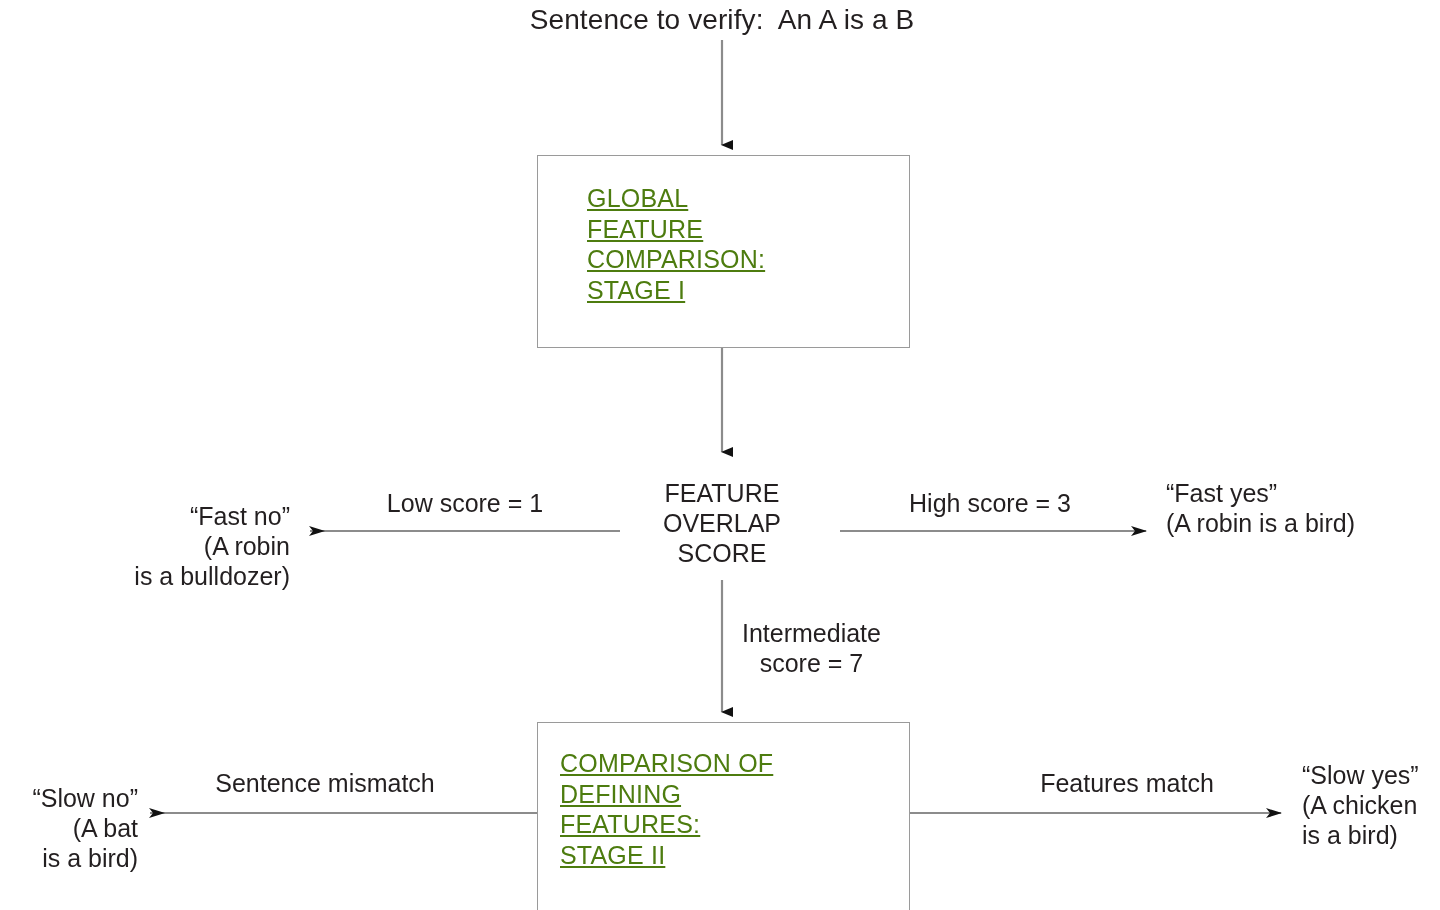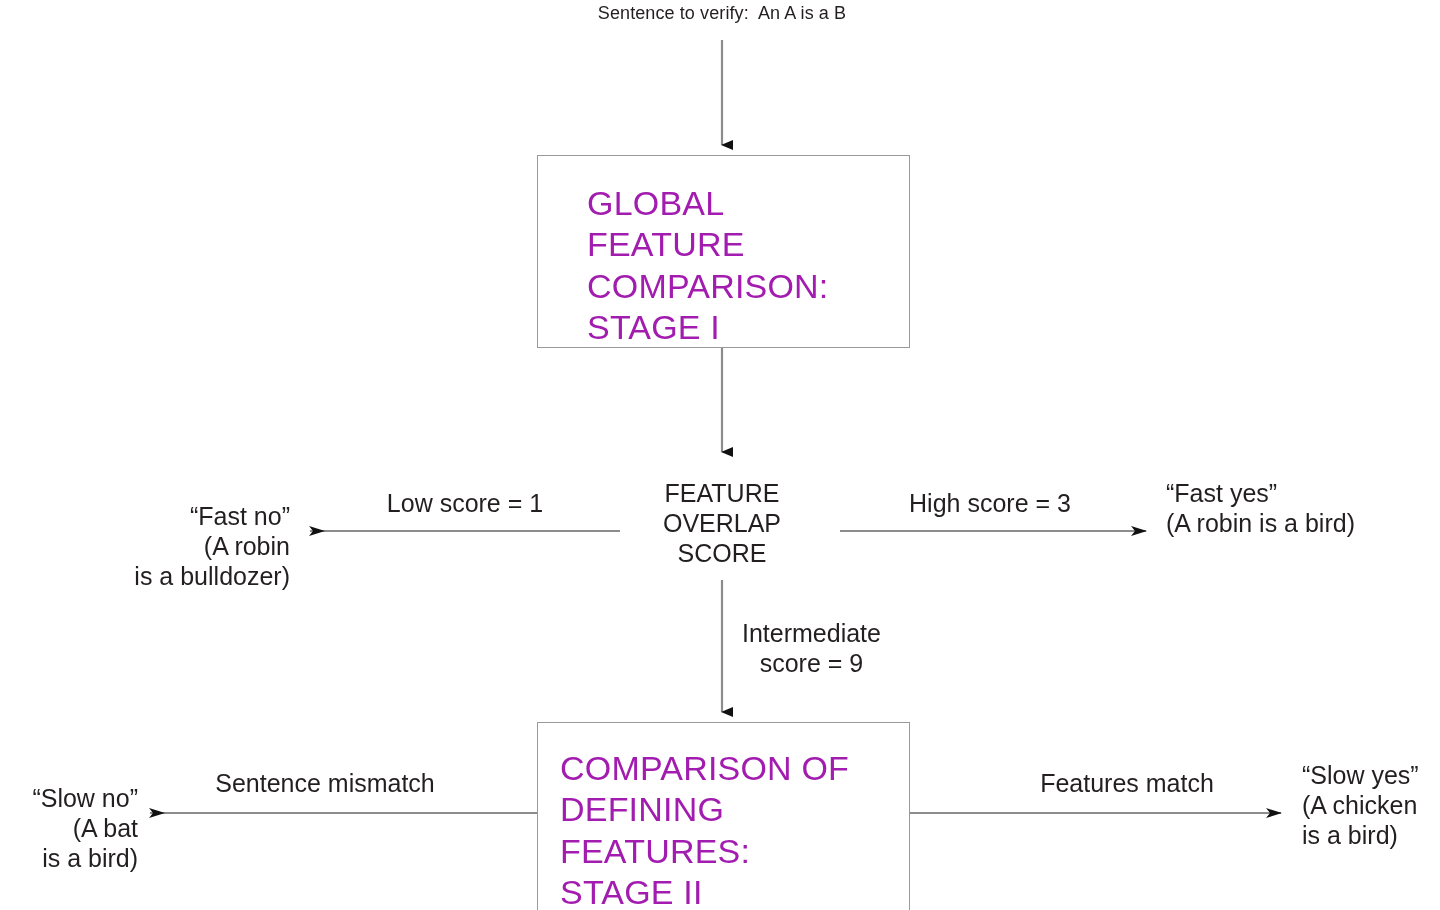--- a/index.html
+++ b/index.html
@@ -28,38 +28,39 @@
     pointer-events: none;
   }
   .node-box {
     position: absolute;
     border: 1.6px solid #9a9a9a;
     background: #ffffff;
     box-sizing: border-box;
   }
   .box-text {
     position: absolute;
-    font-size: 34px;
+    font-size: 25px;
     line-height: 1.22;
     letter-spacing: 0.2px;
     white-space: pre;
-    color: #a21caf;
+    color: #4d7c0f;
+    text-decoration: underline;
   }
   .txt {
     position: absolute;
     font-size: 25px;
     line-height: 1.2;
     white-space: pre;
     color: #231f20;
   }
   .txt.center { text-align: center; }
   .txt.right  { text-align: right; margin-top: 23px; }
   .txt.left   { text-align: left; }
   .title-text {
-    font-size: 18px;
+    font-size: 28px;
     letter-spacing: 0.1px;
   }
   .edge-label {
     position: absolute;
     font-size: 25px;
     line-height: 1.2;
     white-space: pre;
     color: #231f20;
     text-align: center;
   }
@@ -108,21 +109,21 @@
 
   <div class="txt center" style="left:620px; top:478px; width:204px;">FEATURE
 OVERLAP
 SCORE</div>
 
   <div class="edge-label center" style="left:330px; top:488px; width:270px;">Low score = 1</div>
 
   <div class="edge-label center" style="left:855px; top:488px; width:270px;">High score = 3</div>
 
   <div class="edge-label left" style="left:742px; top:618px;">Intermediate
-score = 9</div>
+score = 7</div>
 
   <div class="txt right" style="left:20px; top:478px; width:270px;">“Fast no”
 (A robin
 is a bulldozer)</div>
 
   <div class="txt left" style="left:1166px; top:478px; width:280px;">“Fast yes”
 (A robin is a bird)</div>
 
   <div class="node-box" style="left:537px; top:722px; width:373px; height:190px;">
     <div class="box-text" style="left:22px; top:25px;">COMPARISON OF

